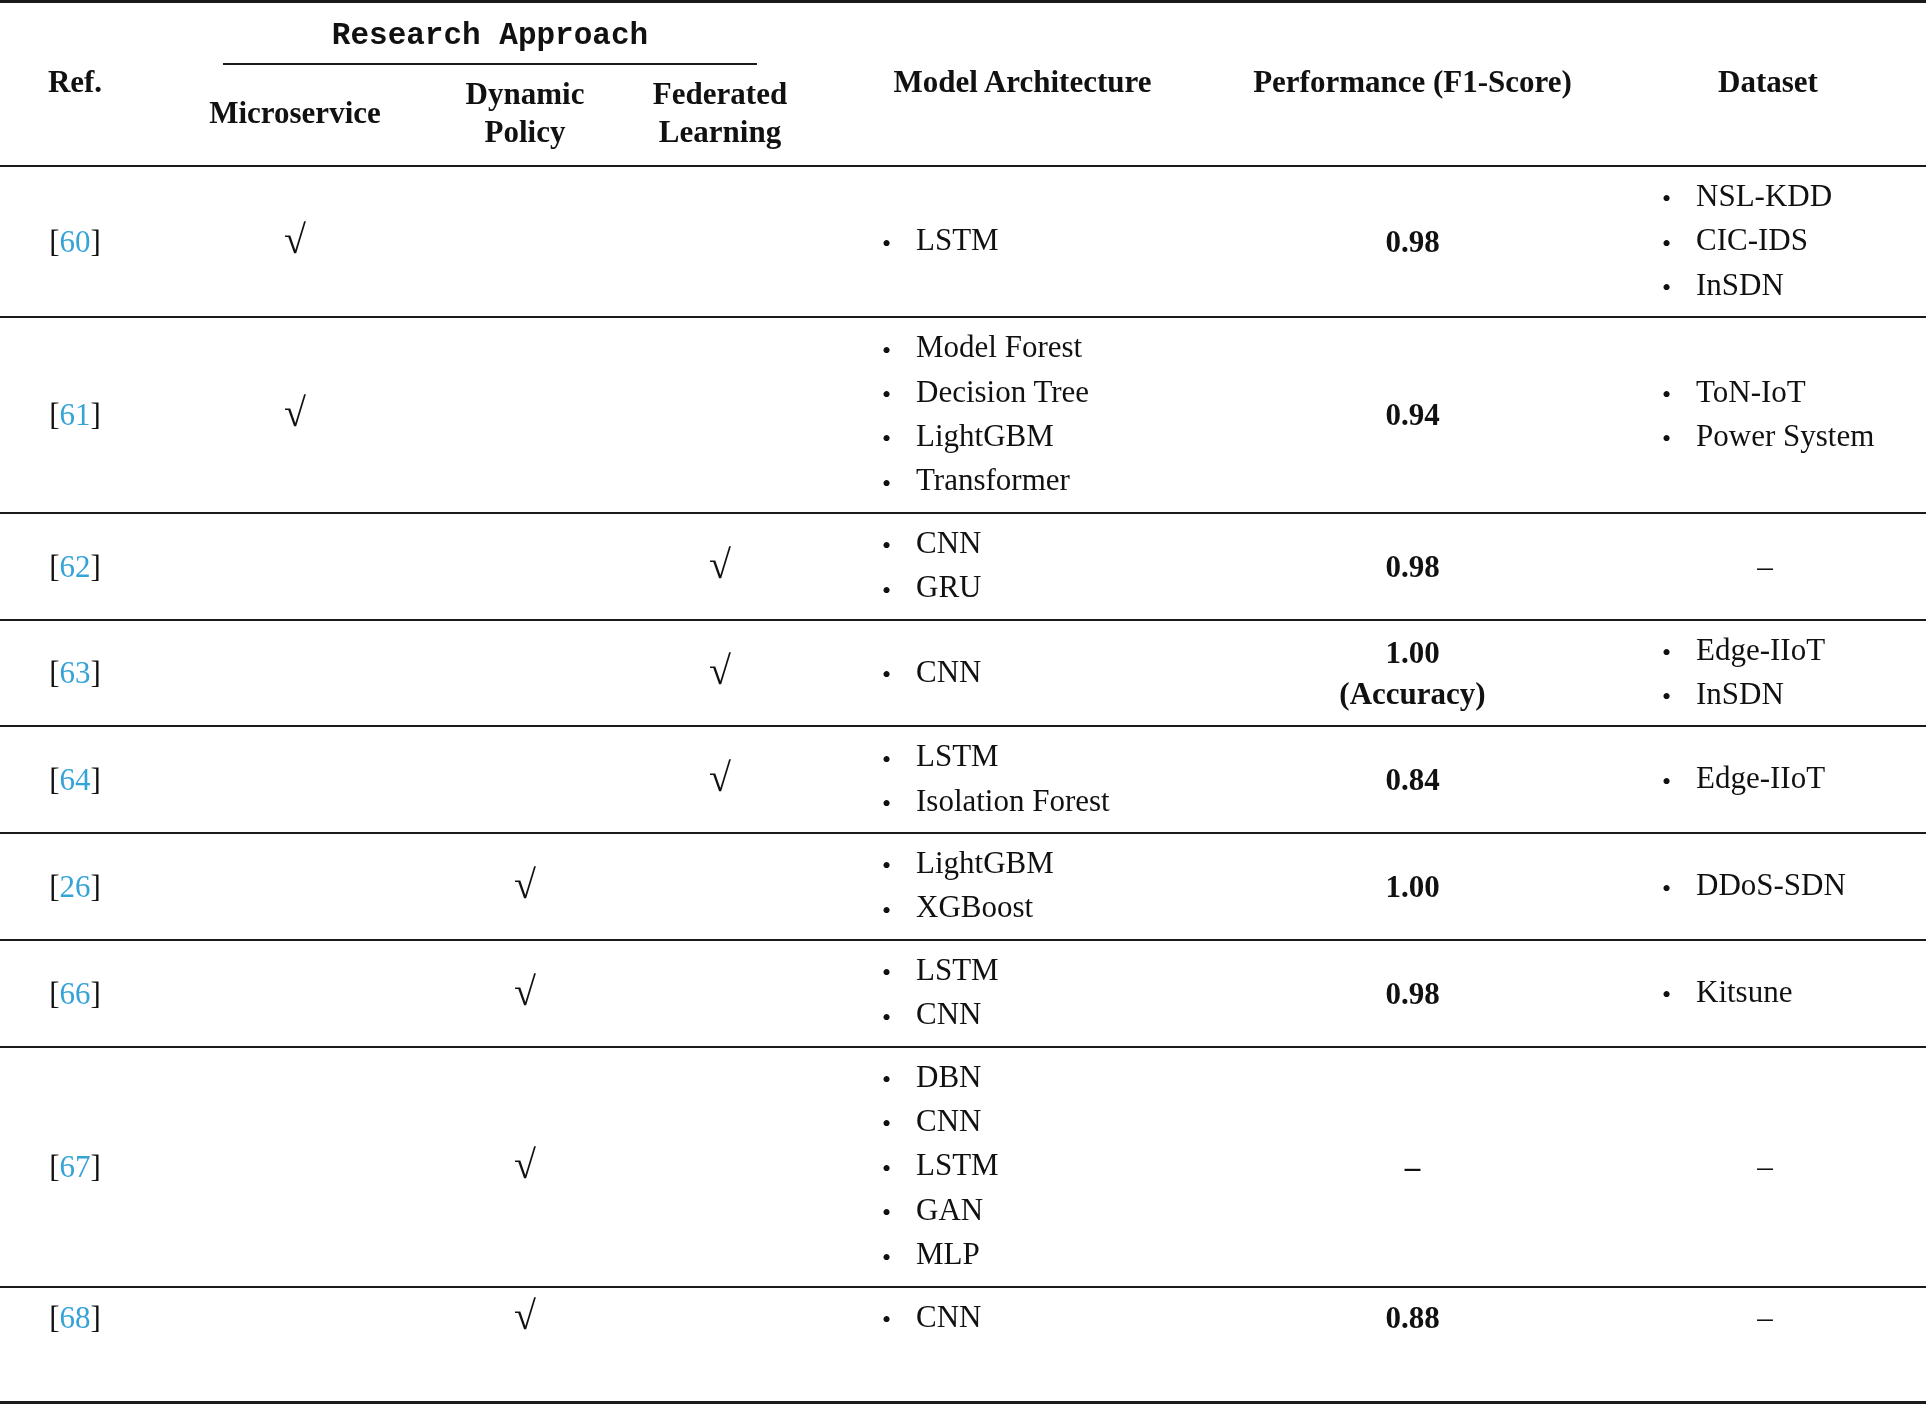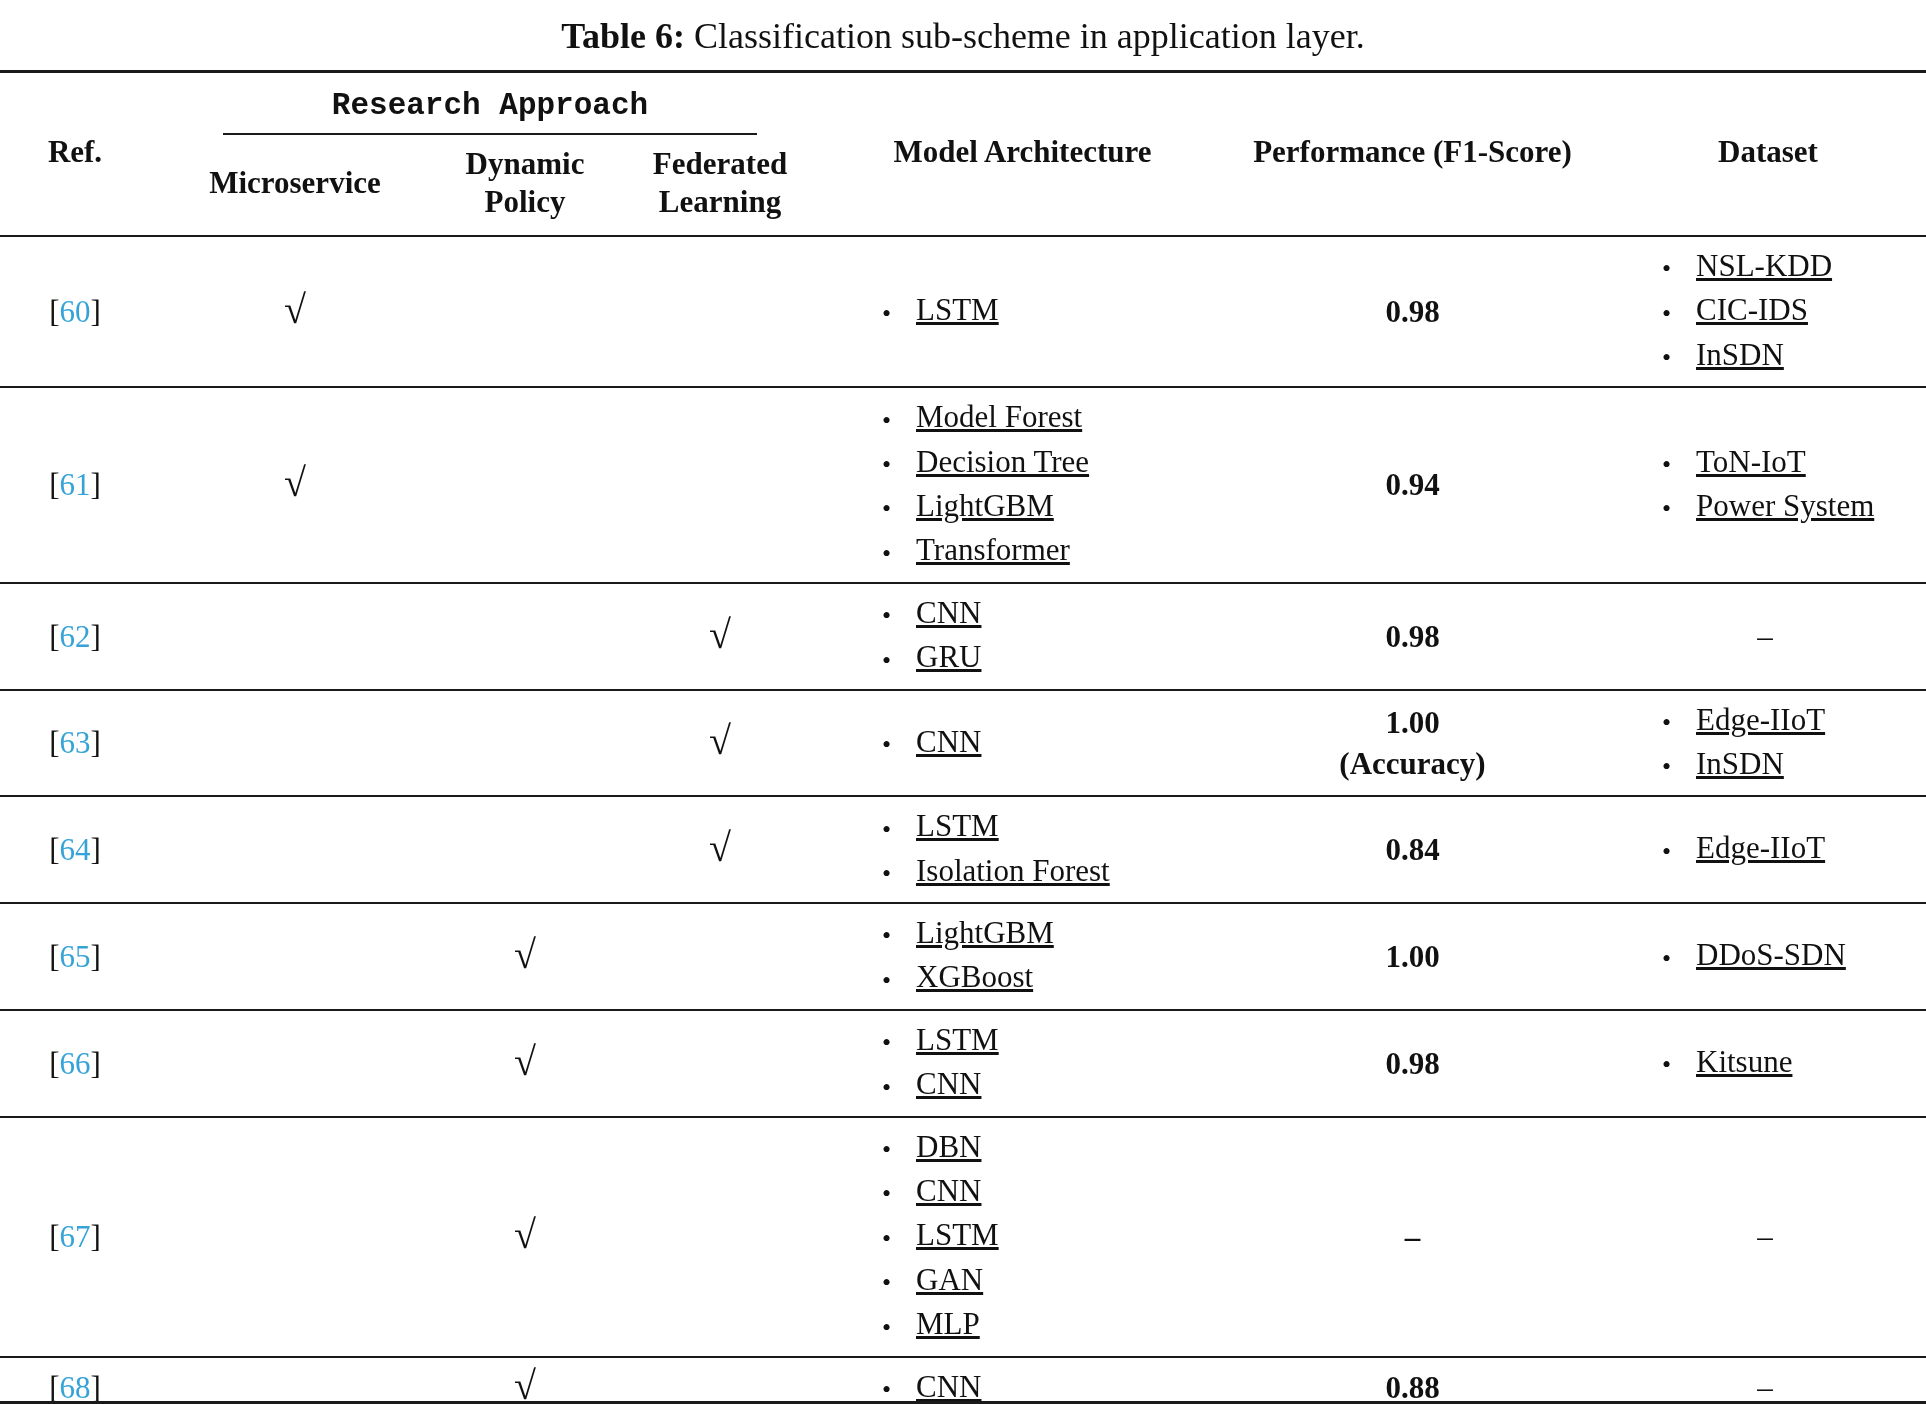--- a/index.html
+++ b/index.html
@@ -51,44 +51,41 @@
     vertical-align: middle;
     padding: 8px 6px;
     line-height: 41px;
   }
   .cell-ref { text-align: center; }
   .ref-num { color: #35a3d7; cursor: pointer; }
   .cell-check { text-align: center; }
   .check { font-size: 40px; line-height: 40px; }
   .cell-list { padding-left: 52px; text-align: left; }
   .cell-list.cell-dash { padding-left: 0; text-align: center; }
-  .bullet-line { white-space: nowrap; text-decoration: underline; }
+  .bullet-line { white-space: nowrap; }
   .bullet {
     display: inline-block;
     width: 34px;
     font-size: 26px;
     vertical-align: middle;
   }
   .cell-perf { text-align: center; font-weight: bold; }
   .page-bottom-rule {
     position: absolute;
     left: 0; bottom: 0;
     width: 100%;
     height: 3px;
     background: #1a1a1a;
   }
 </style>
 </head>
 <body>
 
 <div class="page">
 
-  <div class="caption">
-    <span class="caption-label">Table 6:</span><span> Classification sub-scheme in application layer.</span>
-  </div>
 
   <table class="tbl">
     <colgroup>
       <col style="width:150px">
       <col style="width:290px">
       <col style="width:170px">
       <col style="width:220px">
       <col style="width:385px">
       <col style="width:395px">
       <col style="width:316px">
@@ -187,21 +184,21 @@
             <div class="bullet-line"><span class="bullet">•</span><span>Isolation Forest</span></div>
           </td>
           <td class="cell-perf">
             <div>0.84</div>
           </td>
           <td class="cell-list">
             <div class="bullet-line"><span class="bullet">•</span><span>Edge-IIoT</span></div>
           </td>
         </tr>
         <tr>
-          <td class="cell-ref">[<span class="ref-num">65</span>]</td>
+          <td class="cell-ref">[<span class="ref-num">26</span>]</td>
           <td class="cell-check"></td>
           <td class="cell-check"><span class="check">√</span></td>
           <td class="cell-check"></td>
           <td class="cell-list">
             <div class="bullet-line"><span class="bullet">•</span><span>LightGBM</span></div>
             <div class="bullet-line"><span class="bullet">•</span><span>XGBoost</span></div>
           </td>
           <td class="cell-perf">
             <div>1.00</div>
           </td>

